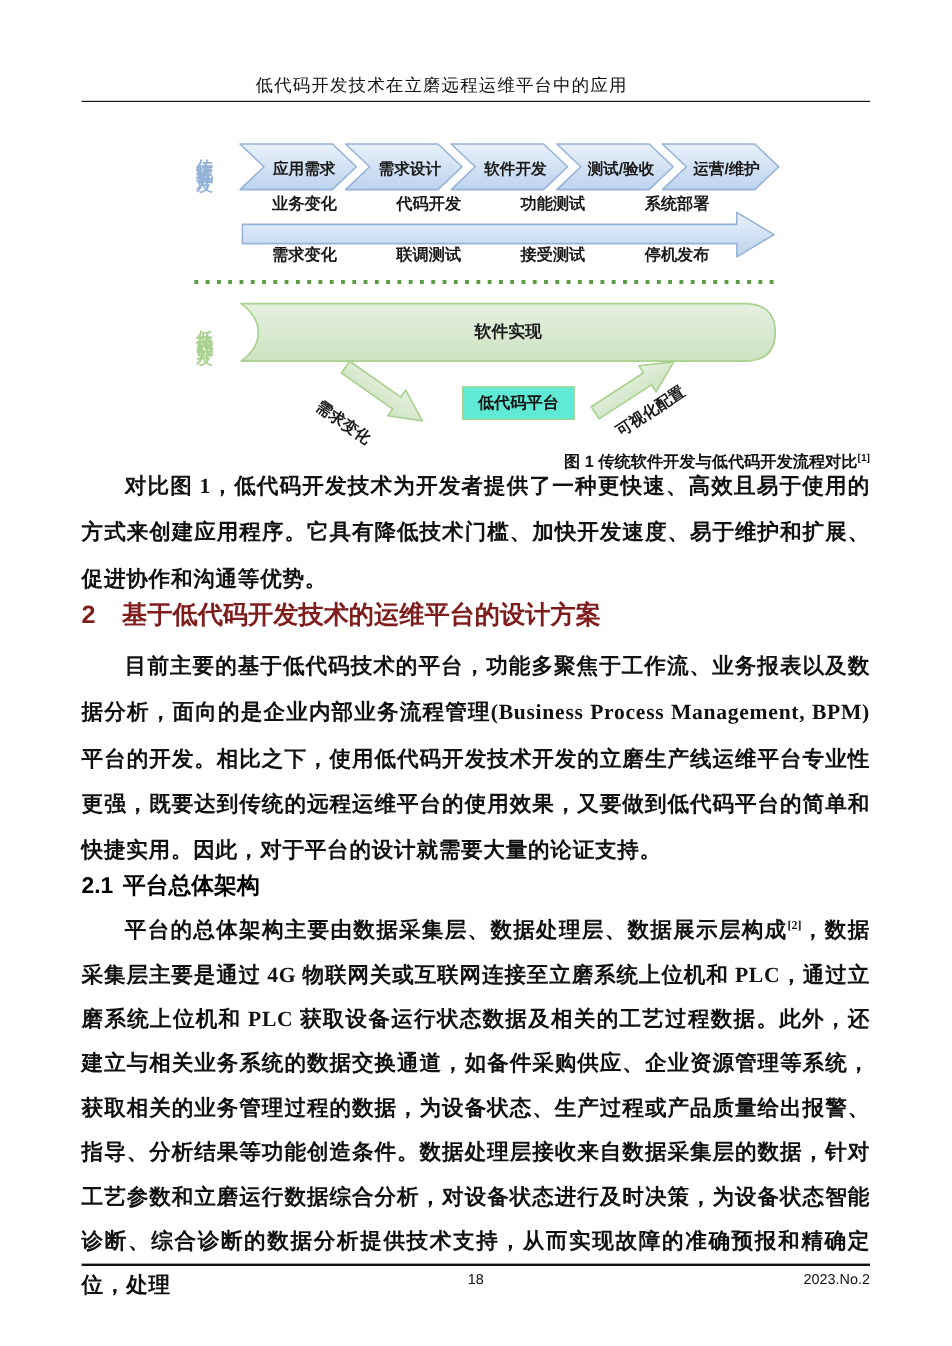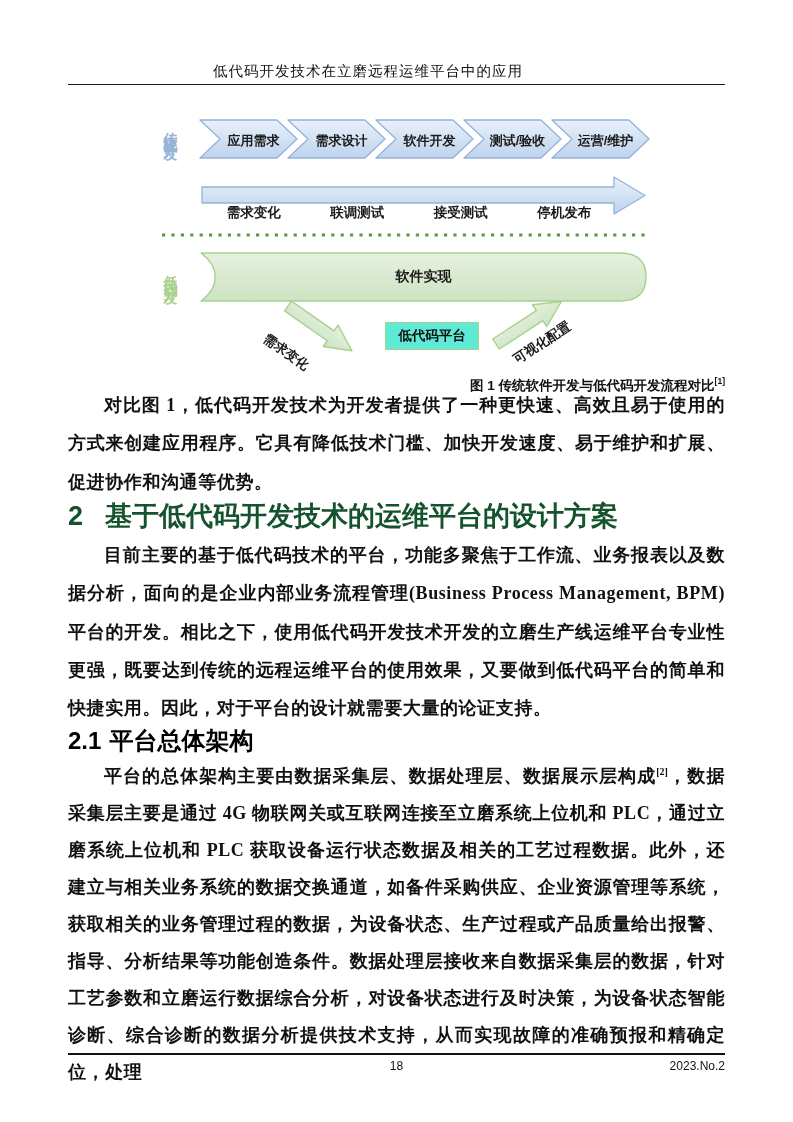--- a/index.html
+++ b/index.html
@@ -33,23 +33,23 @@
 
   .caption{top:376px;left:68px;width:657px;text-align:right;font-family:"Liberation Sans",sans-serif;font-weight:bold;font-size:13.5px;}
   .caption sup{font-size:8.5px;}
 
   
   .bodyp{position:absolute;left:68px;width:657px;margin:0;font-size:18px;line-height:38.3px;text-align:justify;text-justify:inter-ideograph;letter-spacing:0.6px;text-indent:2em;font-family:"Liberation Serif",serif;font-weight:bold;}
   .para1{top:386px;}
   .para2{top:536px;}
   .para3{top:753px;line-height:37px;}
   .para3 sup{font-size:10px;letter-spacing:0;}
-  h2.sec{position:absolute;left:68px;top:498px;margin:0;font-family:"Liberation Sans",sans-serif;font-size:27px;font-weight:bold;color:#14532d;}
+  h2.sec{position:absolute;left:68px;top:498px;margin:0;font-family:"Liberation Sans",sans-serif;font-size:21px;font-weight:bold;color:#7f1d1d;}
   h2.sec .no{margin-right:22px;}
-  h3.sec{position:absolute;left:68px;top:725px;margin:0;font-family:"Liberation Sans",sans-serif;font-size:24px;font-weight:bold;color:#000;}
+  h3.sec{position:absolute;left:68px;top:725px;margin:0;font-family:"Liberation Sans",sans-serif;font-size:19px;font-weight:bold;color:#000;}
   h3.sec .no{margin-right:8px;}
 </style>
 </head>
 <body>
 
 <div>
 
   <div class="abs header-title">低代码开发技术在立磨远程运维平台中的应用</div>
   <div class="abs header-rule"></div>
 
@@ -87,20 +87,26 @@
 
     <div class="vlabel blue">传统软件开发</div>
     <div class="vlabel green">低代码开发</div>
 
     <div class="flabel chev-label c0">应用需求</div>
     <div class="flabel chev-label c1">需求设计</div>
     <div class="flabel chev-label c2">软件开发</div>
     <div class="flabel chev-label c3">测试/验收</div>
     <div class="flabel chev-label c4">运营/维护</div>
 
+    <div class="flex-row rowA">
+      <span>业务变化</span>
+      <span>代码开发</span>
+      <span>功能测试</span>
+      <span>系统部署</span>
+    </div>
     <div class="flex-row rowB">
       <span>需求变化</span>
       <span>联调测试</span>
       <span>接受测试</span>
       <span>停机发布</span>
     </div>
 
     <div class="flabel banner-label" style="font-size:14px;">软件实现</div>
     <div class="flabel rot demand">需求变化</div>
     <div class="platform-box">低代码平台</div>

